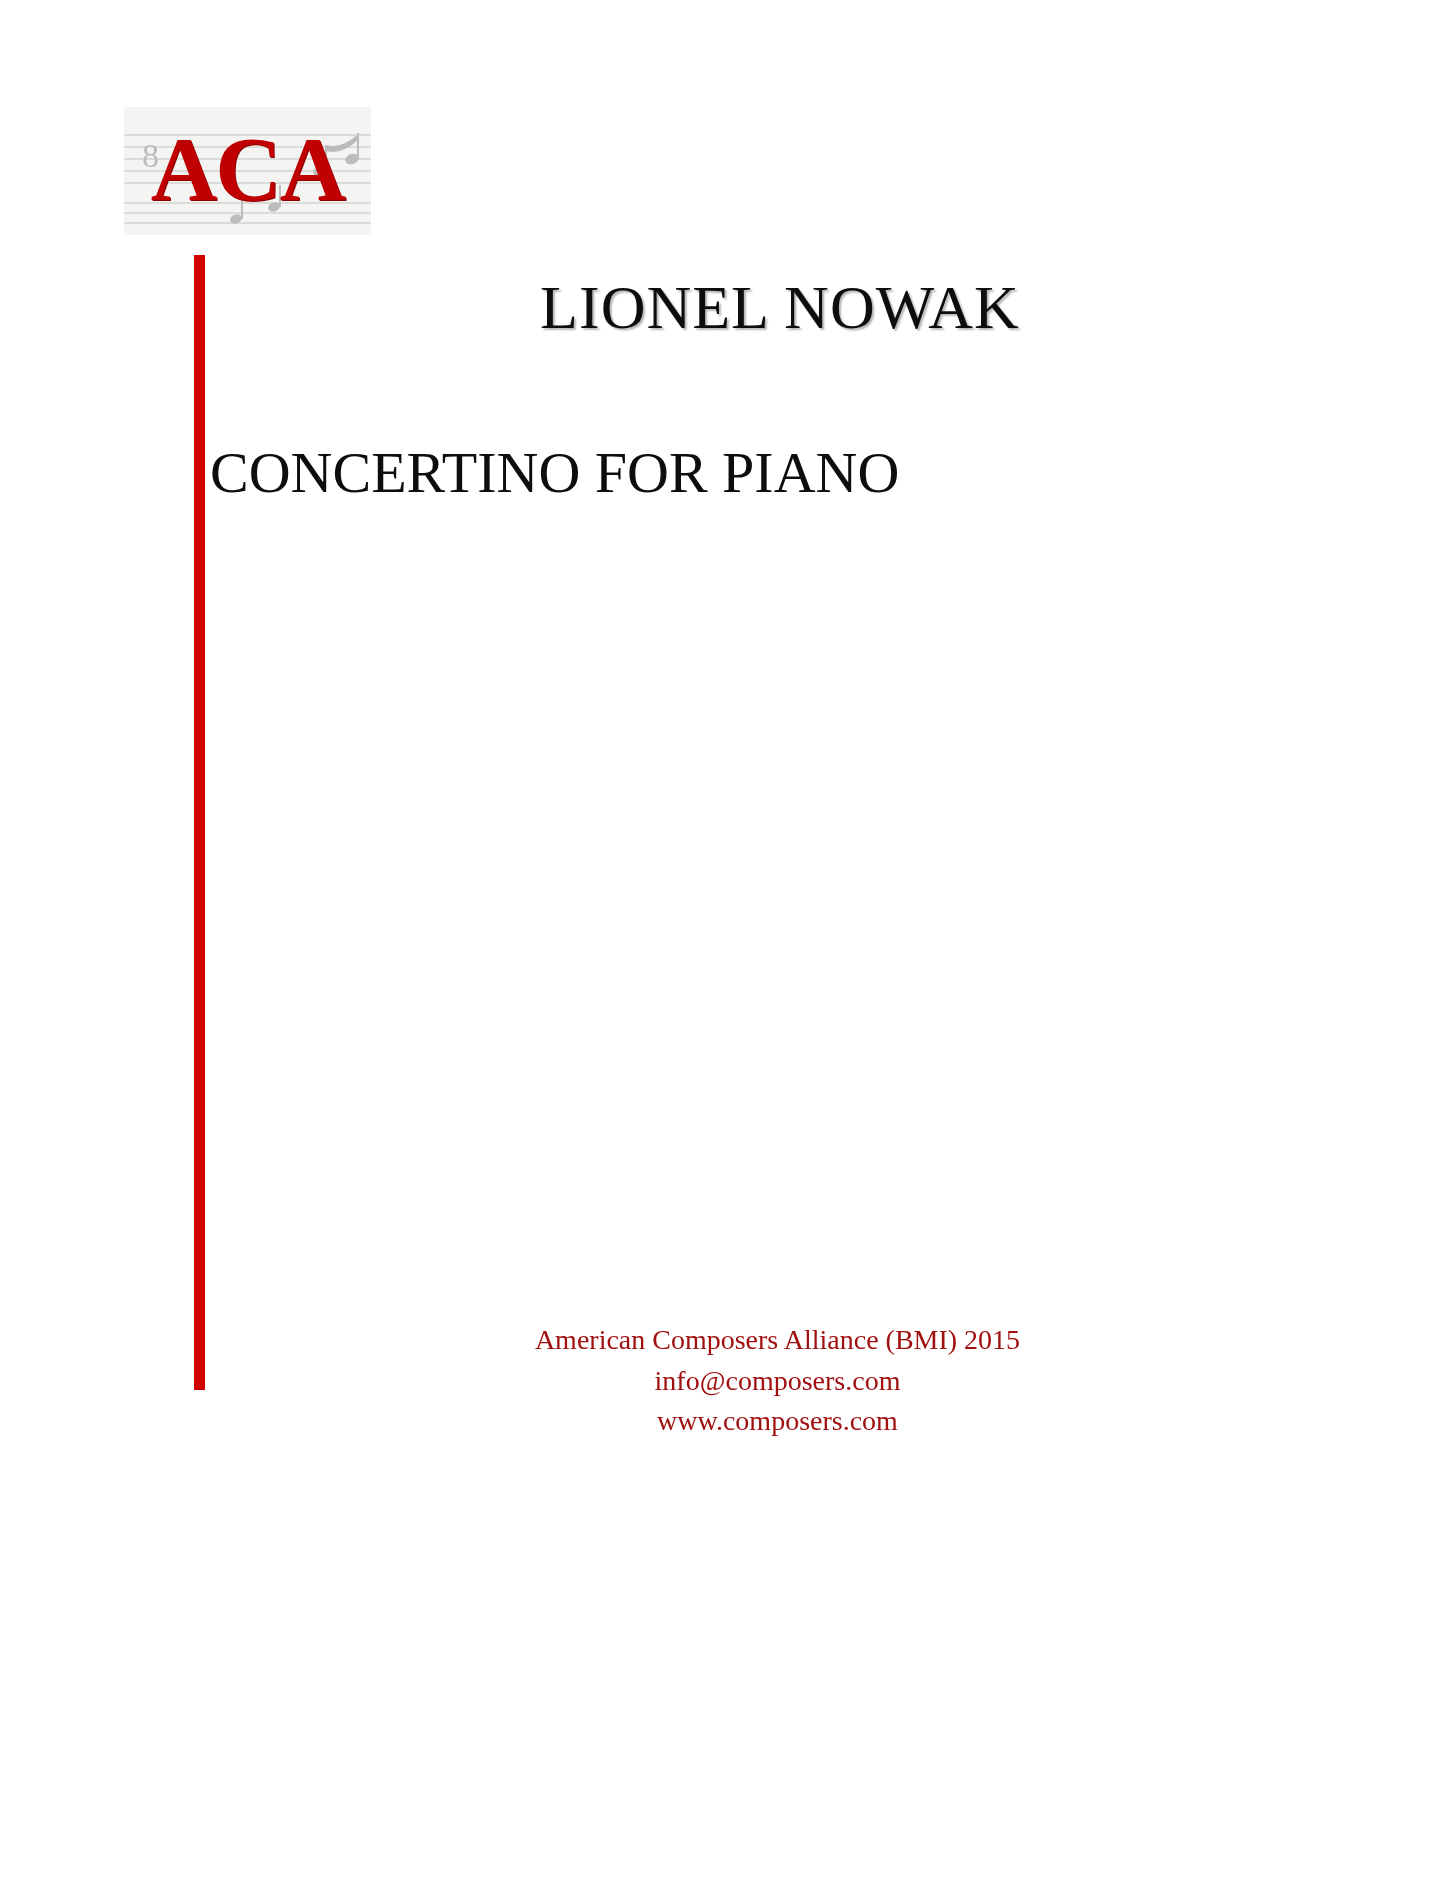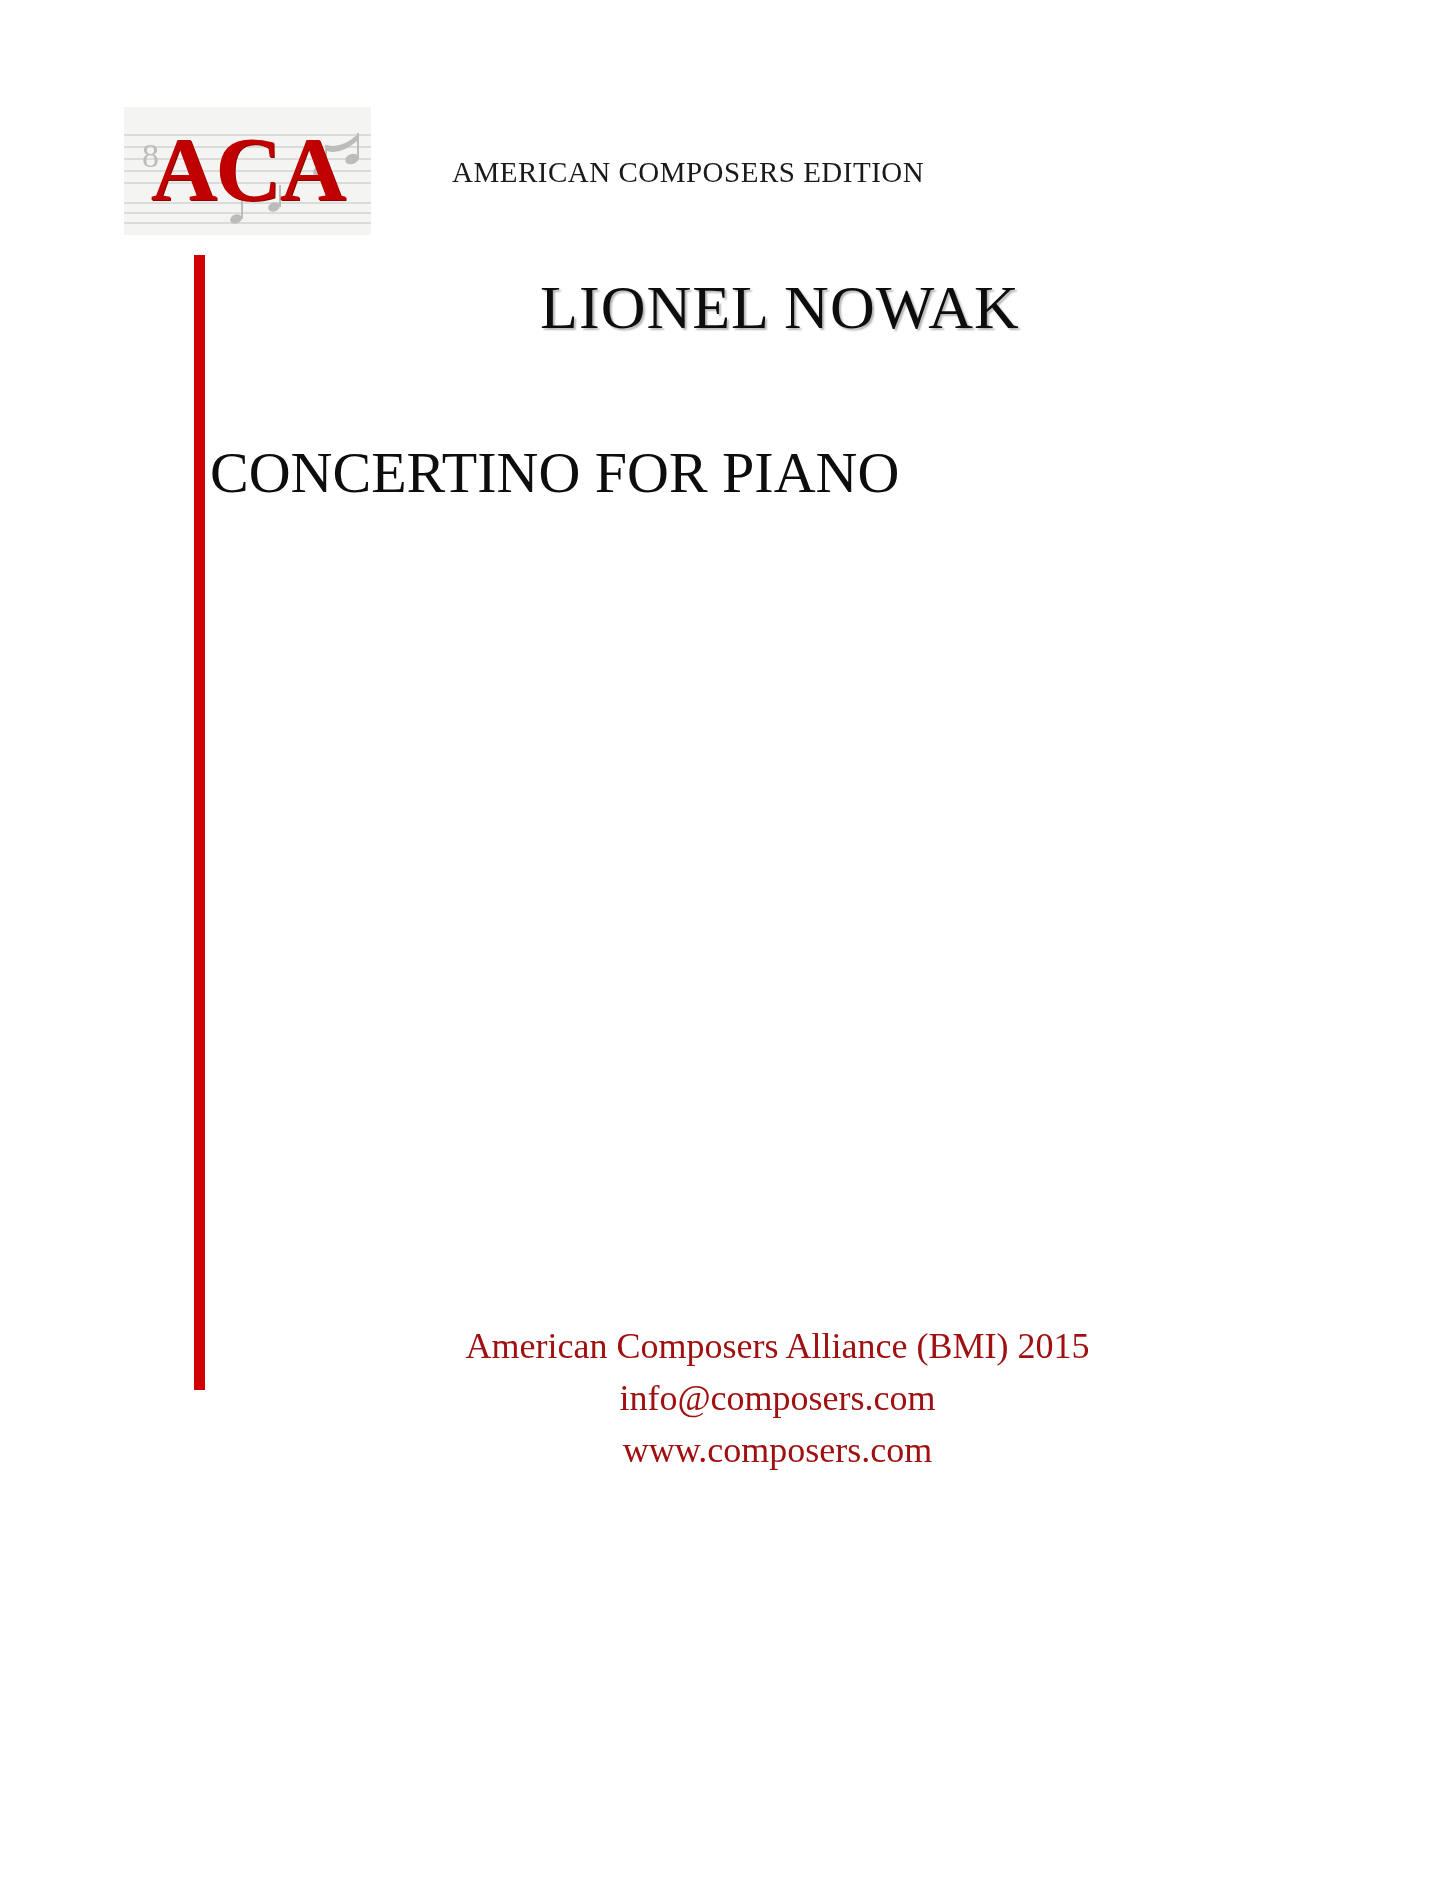--- a/index.html
+++ b/index.html
@@ -107,21 +107,21 @@
   }
 
   
   .footer {
     position: absolute;
     left: 210px;
     top: 1320px;
     width: 1135px;
     text-align: center;
     color: #a01010;
-    font-size: 36px;
+    font-size: 28px;
     line-height: 1.45;
   }
   .footer div { white-space: nowrap; }
 </style>
 </head>
 <body>
 
 <div class="page">
 
   <div class="logo-box">
@@ -145,21 +145,20 @@
         <ellipse cx="150" cy="100" rx="6" ry="4.5" transform="rotate(-20 150 100)"></ellipse>
         <rect x="155" y="78" width="2" height="22"></rect>
         <ellipse cx="112" cy="112" rx="6" ry="4.5" transform="rotate(-20 112 112)"></ellipse>
         <rect x="117" y="90" width="2" height="22"></rect>
       </g>
       <text x="18" y="60" font-family="'Liberation Serif', serif" font-size="34" fill="#8f8f8f">8</text>
     </svg>
     <div class="logo-text">ACA</div>
   </div>
 
-  <div class="publisher-name">AMERICAN COMPOSERS EDITION</div>
 
   <div class="red-rule"></div>
 
   <div class="composer">LIONEL NOWAK</div>
 
   <div class="work-title">
     <div>CONCERTINO FOR PIANO</div>
   </div>
 
 

